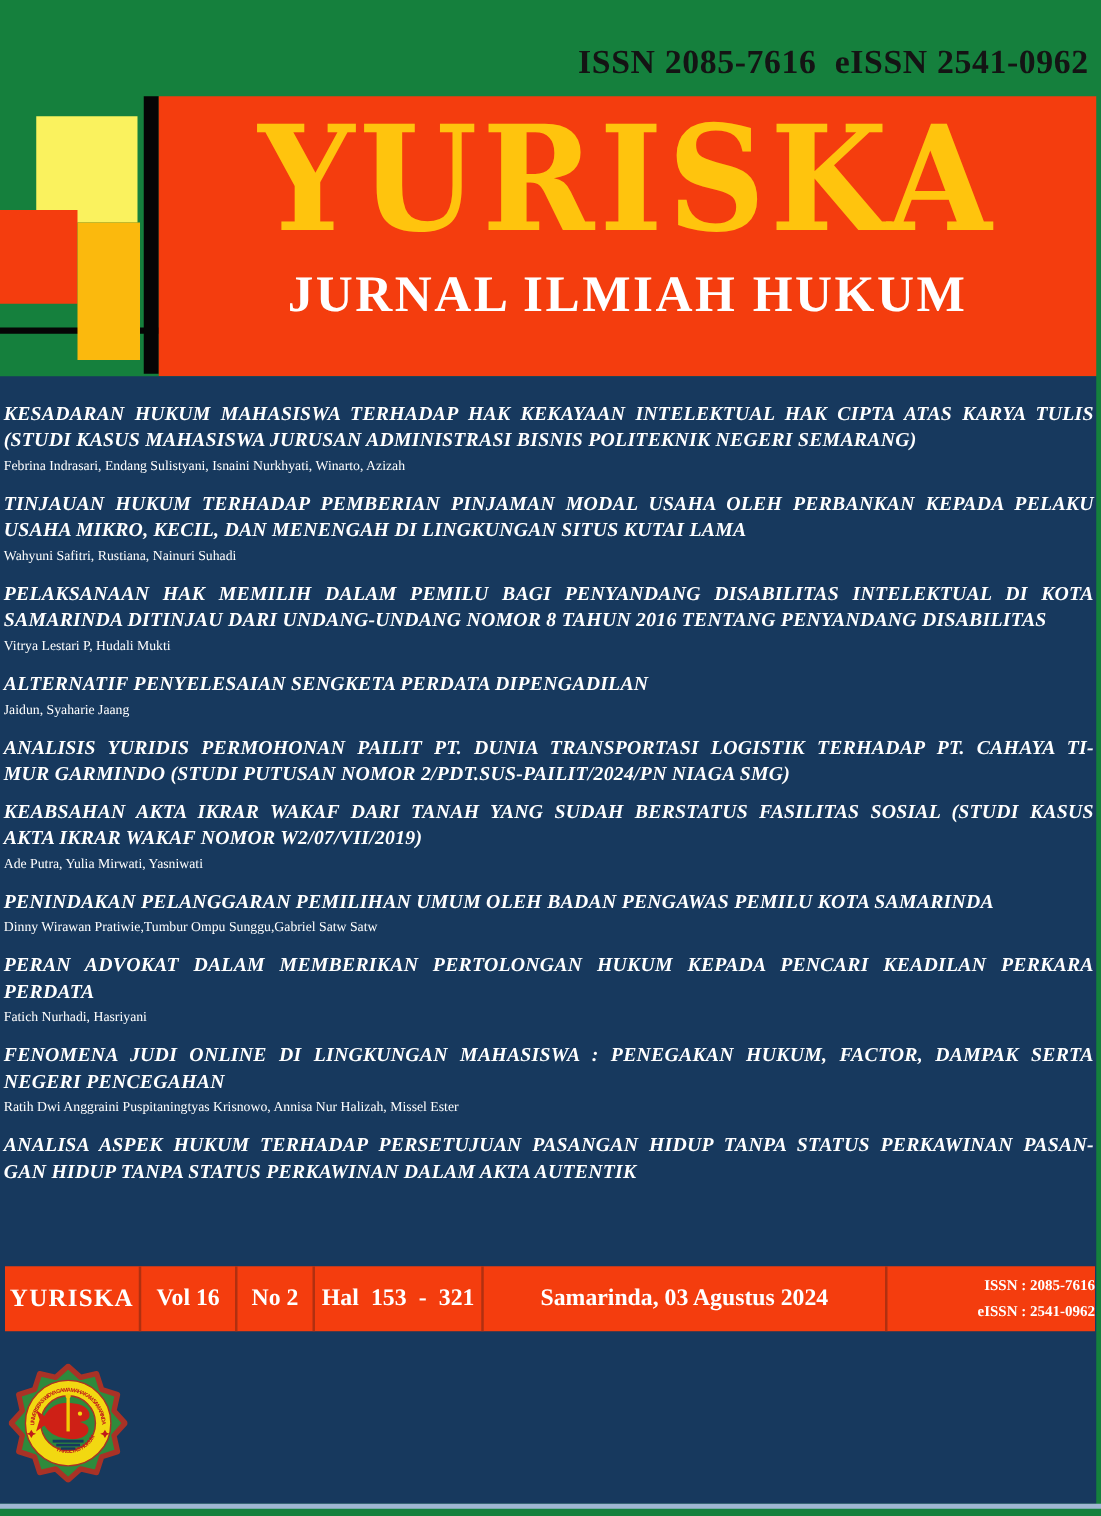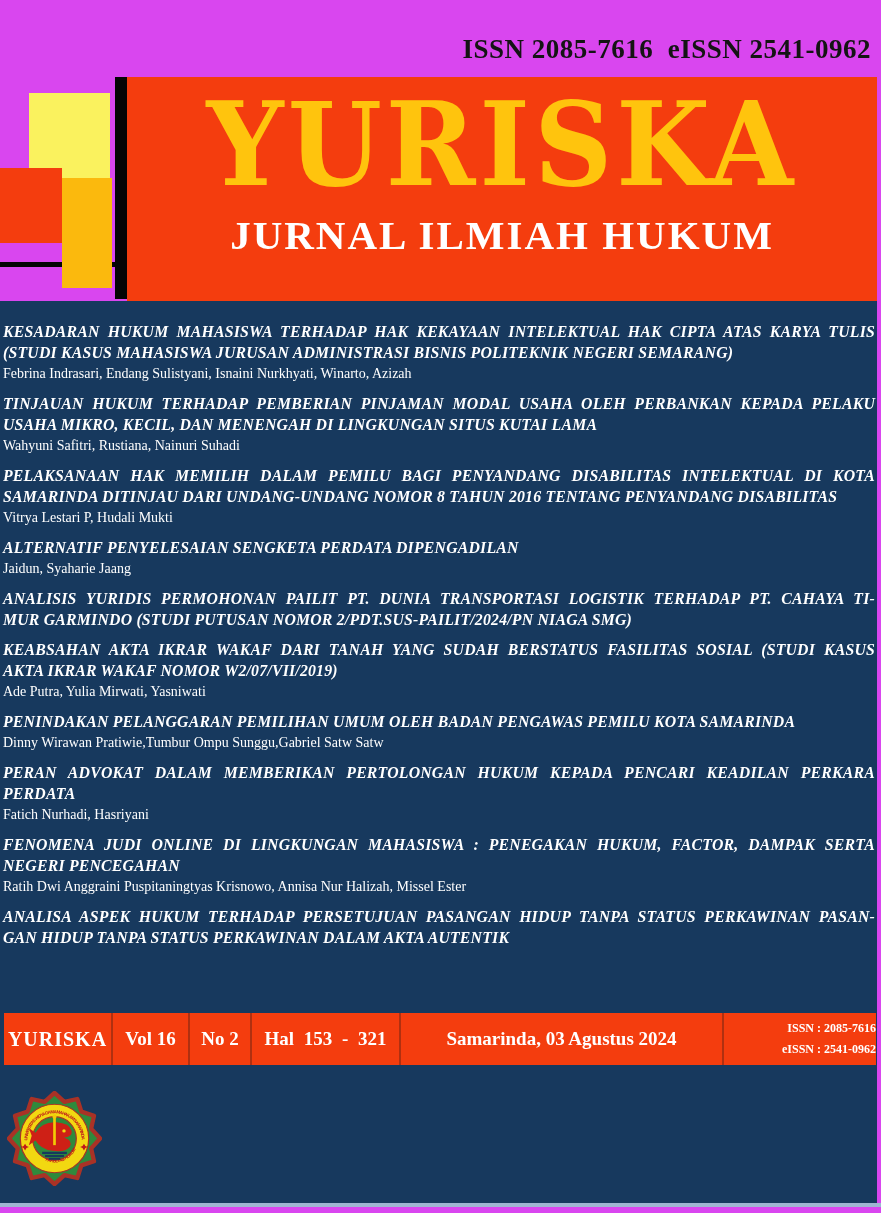--- a/index.html
+++ b/index.html
@@ -1,16 +1,16 @@
 <!DOCTYPE html>
 <html><head>
 <meta charset="utf-8">
 <style>
   html,body{margin:0;padding:0;background:#fff;}
-  .page{position:relative;width:881px;height:1213px;background:#d946ef;overflow:hidden;
+  .page{position:relative;width:881px;height:1213px;background:#15803d;overflow:hidden;
         font-family:"Liberation Serif", serif;}
 
   
   .issn-top{position:absolute;top:34px;right:10px;font-size:27px;font-weight:bold;
             color:#141414;white-space:pre;letter-spacing:0.5px;}
 
   
   .deco{position:absolute;}
   .deco-yellow{left:29px;top:93px;width:81px;height:85px;background:#FAF25E;}
   .deco-red{left:0;top:168px;width:62px;height:75px;background:#F43D0E;}
@@ -27,32 +27,32 @@
   .banner-subtitle{margin-top:10px;font-weight:bold;font-size:41px;line-height:44px;
                    color:#ffffff;letter-spacing:2px;}
 
   
   .main{position:absolute;left:0;top:301px;width:877px;height:902px;background:#17395E;}
   .article-list{position:absolute;left:3px;top:321px;width:872px;color:#ffffff;}
   .article{margin-bottom:9px;}
   .title-line{font-weight:bold;font-style:italic;font-size:15.8px;line-height:21px;
               text-align:justify;text-align-last:justify;letter-spacing:0.2px;}
   .title-line.last{text-align:left;text-align-last:left;}
-  .authors{font-size:14px;line-height:21px;}
+  .authors{font-size:11px;line-height:21px;}
   .authors.big{font-size:17.5px;line-height:23px;}
 
   
   .footer-bar{position:absolute;left:4px;top:1013px;width:872px;height:52px;background:#F43D0E;
               display:flex;color:#ffffff;font-weight:bold;z-index:3;}
   .fcell{display:flex;align-items:center;justify-content:center;font-size:19px;
          border-right:2px solid #B03010;box-sizing:border-box;}
   .fcell-journal{width:109px;font-size:20px;letter-spacing:1px;}
   .fcell-vol{width:77px;}
   .fcell-no{width:62px;}
-  .fcell-pages{width:149px;word-spacing:5px;font-family:Liberation Serif, serif;}
+  .fcell-pages{width:135px;word-spacing:5px;font-family:Liberation Serif, serif;}
   .fcell-date{width:323px;}
   .fcell-issn{flex:1;border-right:none;flex-direction:column;font-size:12px;line-height:21px;align-items:flex-end;}
 
   
   .logo{position:absolute;left:7px;top:1091px;width:95px;height:95px;z-index:4;}
 
   
   .bottom-line{position:absolute;left:0;top:1203px;width:881px;height:4px;background:#9FB6D2;}
 </style>
 </head>

